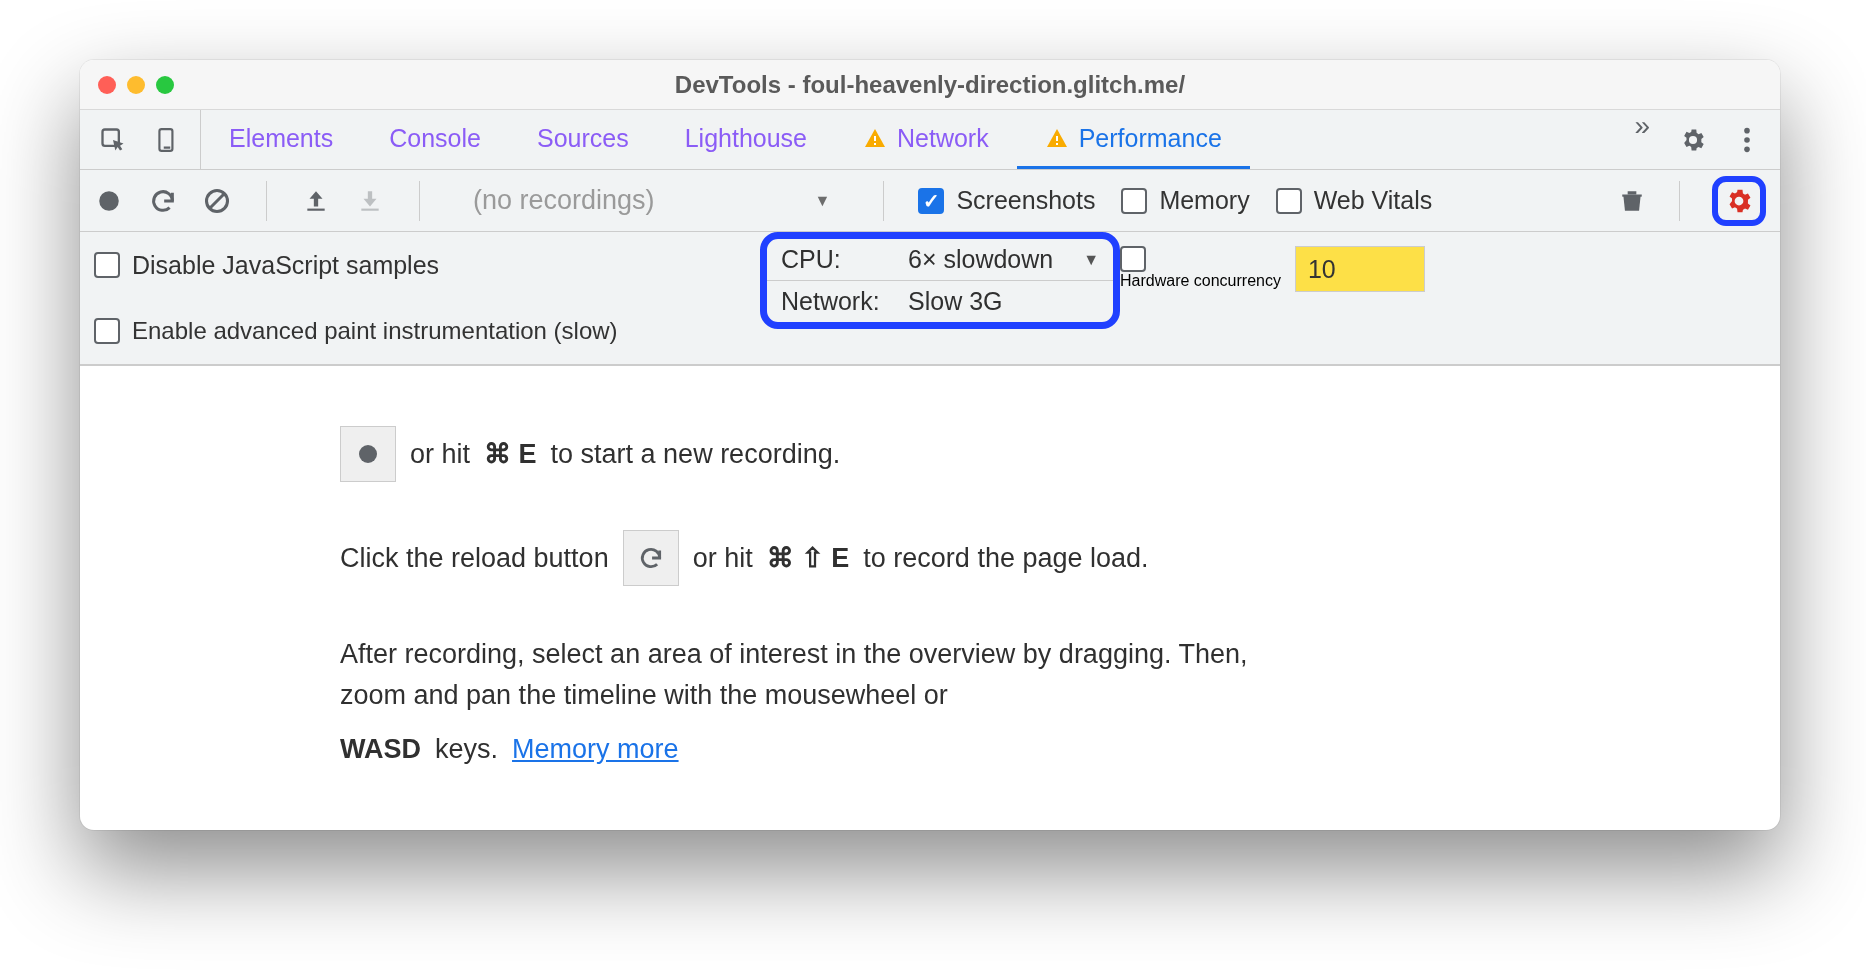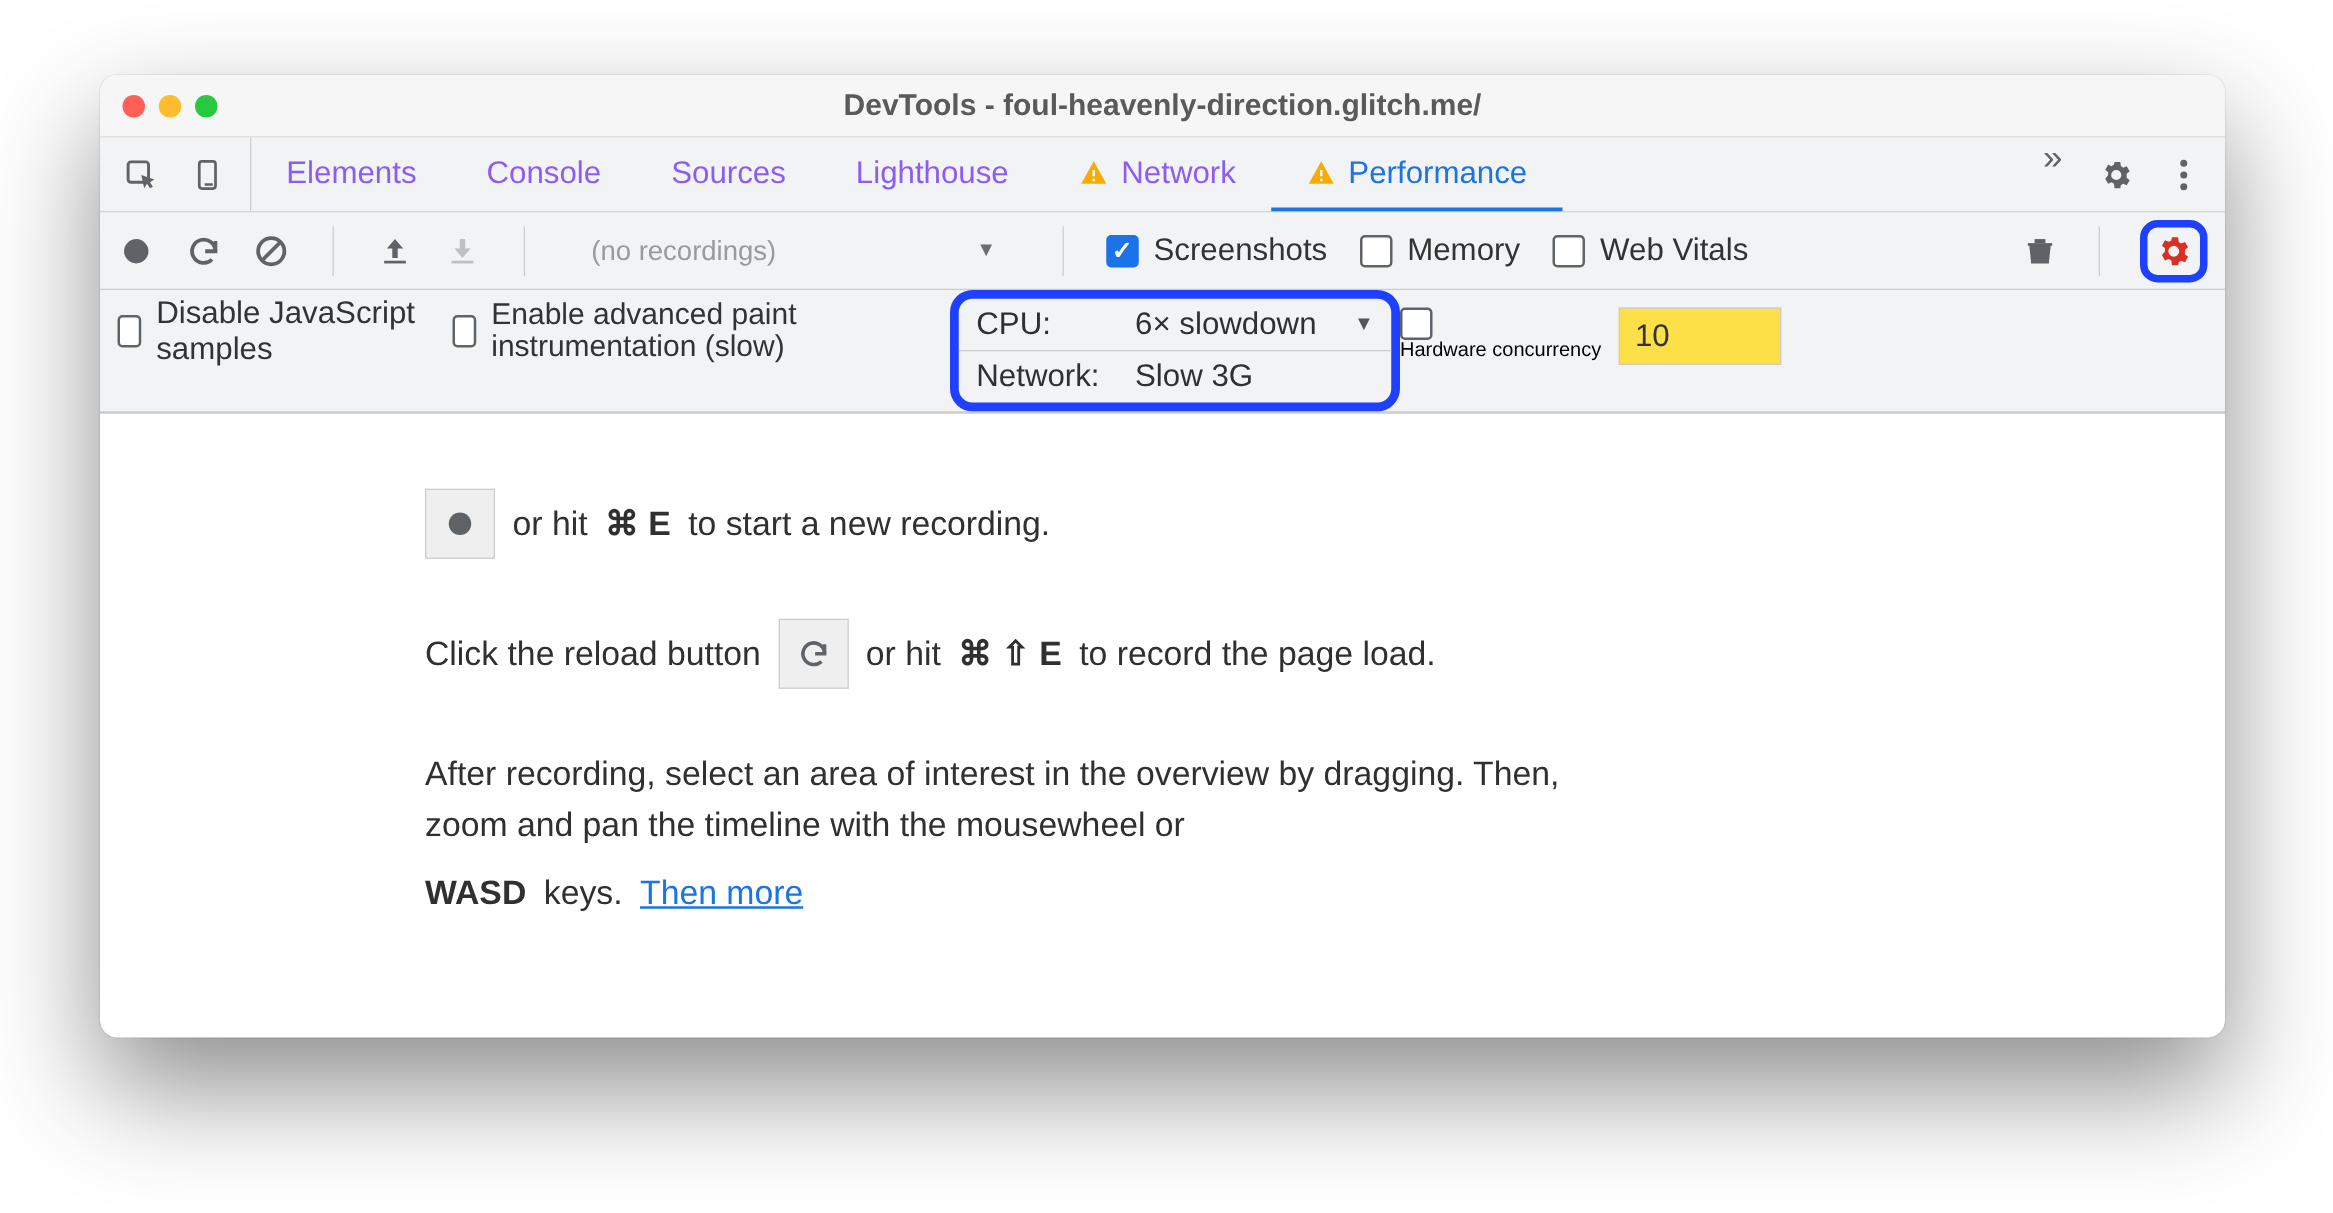--- a/index.html
+++ b/index.html
@@ -26,42 +26,42 @@
   .tab.active { color:#1a73e8; border-bottom-color:#1a73e8; }
   .warn-tri { width:24px; height:24px; }
   .ts-right { display:flex; align-items:center; gap:24px; padding:0 18px; color:#5f6368; }
   .more-chev { font-size:28px; color:#5f6368; padding:0 10px; }
   
   .toolbar { height:62px; border-bottom:1px solid #ccc; background:#f1f3f4; display:flex; align-items:center; padding:0 14px; }
   .tb-left { display:flex; align-items:center; gap:24px; }
   .tb-btn { width:30px; height:30px; display:flex; align-items:center; justify-content:center; color:#5f6368; }
   .divider { width:1px; height:40px; background:#ccc; margin:0 10px; }
   .recordings { display:flex; align-items:center; gap:160px; padding:0 18px; border:1px solid transparent; }
-  .rec-label { color:#9a9a9a; font-size:22px; }
+  .rec-label { color:#9a9a9a; font-size:27px; }
   .dd-tri { color:#6d6d6d; font-size:16px; }
   .tb-checks { display:flex; align-items:center; gap:26px; margin-left:24px; }
   .chk { display:flex; align-items:center; gap:12px; font-size:25px; color:#333; }
   .chkbox { width:26px; height:26px; border:2px solid #5f6368; border-radius:4px; display:flex; align-items:center; justify-content:center; background:#fff; }
   .chkbox.checked { background:#1a73e8; border-color:#1a73e8; color:#fff; font-size:20px; font-weight:bold; }
   .tb-right { margin-left:auto; display:flex; align-items:center; gap:22px; }
   .trash { color:#5f6368; }
   .gear-highlight { border:6px solid #2040ff; border-radius:14px; padding:4px 6px; display:flex; align-items:center; justify-content:center; }
   .gear-red { color:#d93025; }
   
   .settings { border-bottom:2px solid #ccc; background:#f1f3f4; }
   .srow-label2 { font-size:24px; color:#333; line-height:1.1; }
   .throttle-box { border:7px solid #2040ff; border-radius:18px; margin-left:auto; display:flex; flex-direction:column; width:360px; }
   .th-row { display:flex; align-items:center; gap:17px; padding:6px 14px; font-size:25px; color:#303030;justify-content:flex-end; }
   .th-row + .th-row { border-top:1px solid #ccc; }
   .th-label { min-width:110px; }
   .th-val { flex:1; }
   .th-tri { color:#555; font-size:16px; }
   .hc-input { width:130px; height:46px; border:1px solid #ccc; background:#fde047; font-size:25px; padding:16px 12px; color:#333; margin-left:14px; }
   .settings-grid { display:flex; }
-  .sg-left { flex:0 0 660px; display:flex; }
+  .sg-left { flex:0 0 660px; display:flex; flex-direction:column; }
   .sg-mid { flex:0 0 380px; position:relative; }
   .sg-right { flex:1; display:flex; align-items:flex-start; padding-top:14px; }
   .sg-row { height:66px; display:flex; align-items:center; padding:0 14px; }
   
   .content { padding:60px 260px 40px 260px; font-size:27px; color:#303030; line-height:1.5; }
   .content p { margin-bottom:48px; display:flex; align-items:center; flex-wrap:wrap; gap:14px; }
   .inline-btn { width:56px; height:56px; border:1px solid #ccc; background:#efefef; display:inline-flex; align-items:center; justify-content:center; color:#555; }
   .kbd { font-weight:700; }
   .content a { color:#1a73e8; text-decoration:underline; }
   .after { display:block; max-width:930px; }
@@ -271,18 +271,18 @@
             </svg>
           </span>
       <span>or hit</span>
       <span class="kbd">⌘ ⇧ E</span>
       <span>to record the page load.</span>
     </p>
     <p class="after">
       <span>After recording, select an area of interest in the overview by dragging. Then, zoom and pan the timeline with the mousewheel or</span>
       <span class="kbd">WASD</span>
       <span>keys.</span>
-      <a href="#">Then more</a>
+      <a href="#">Memory more</a>
     </p>
   </div>
 
 </div>
 </div>
 
 </body></html>

